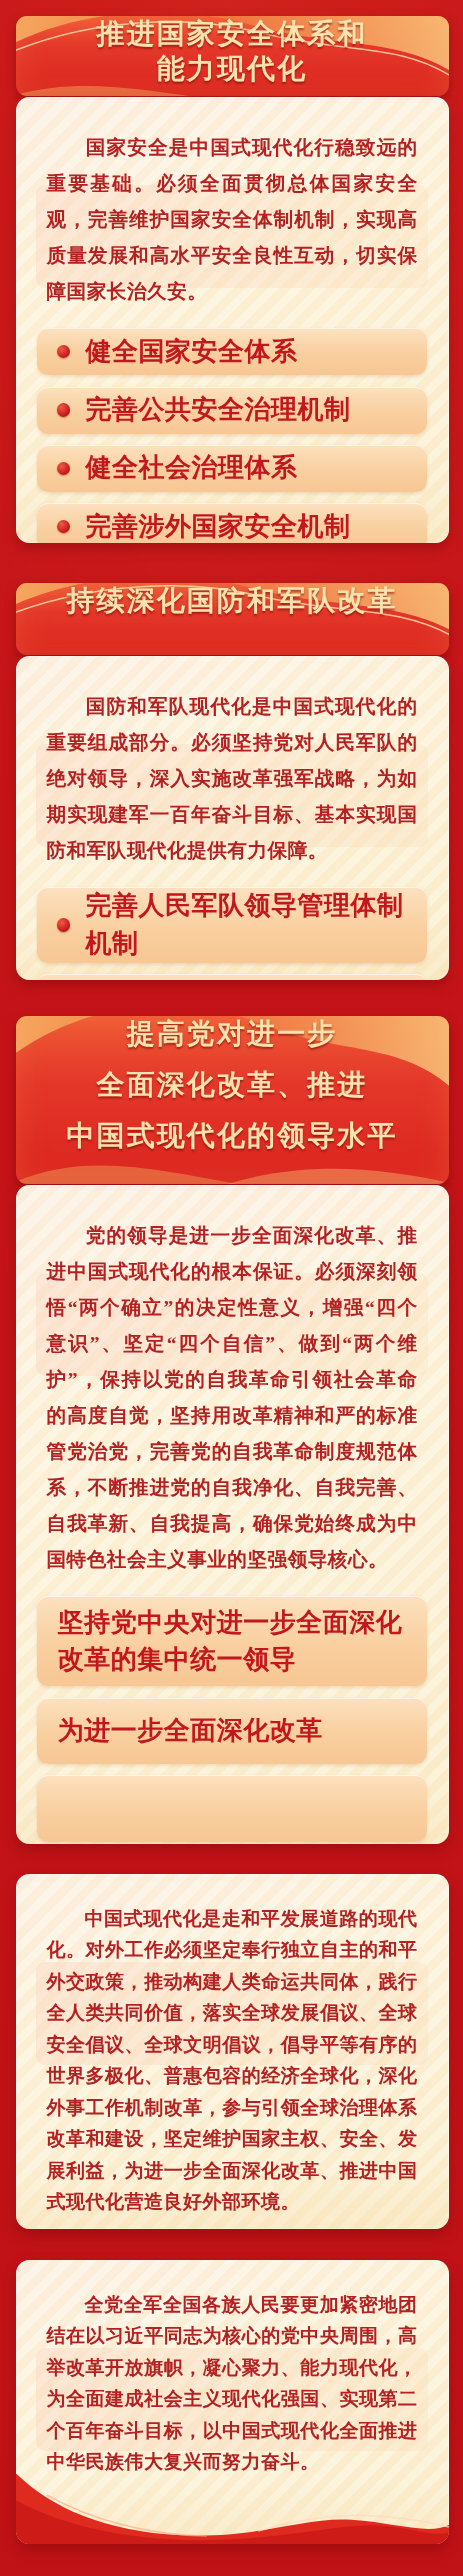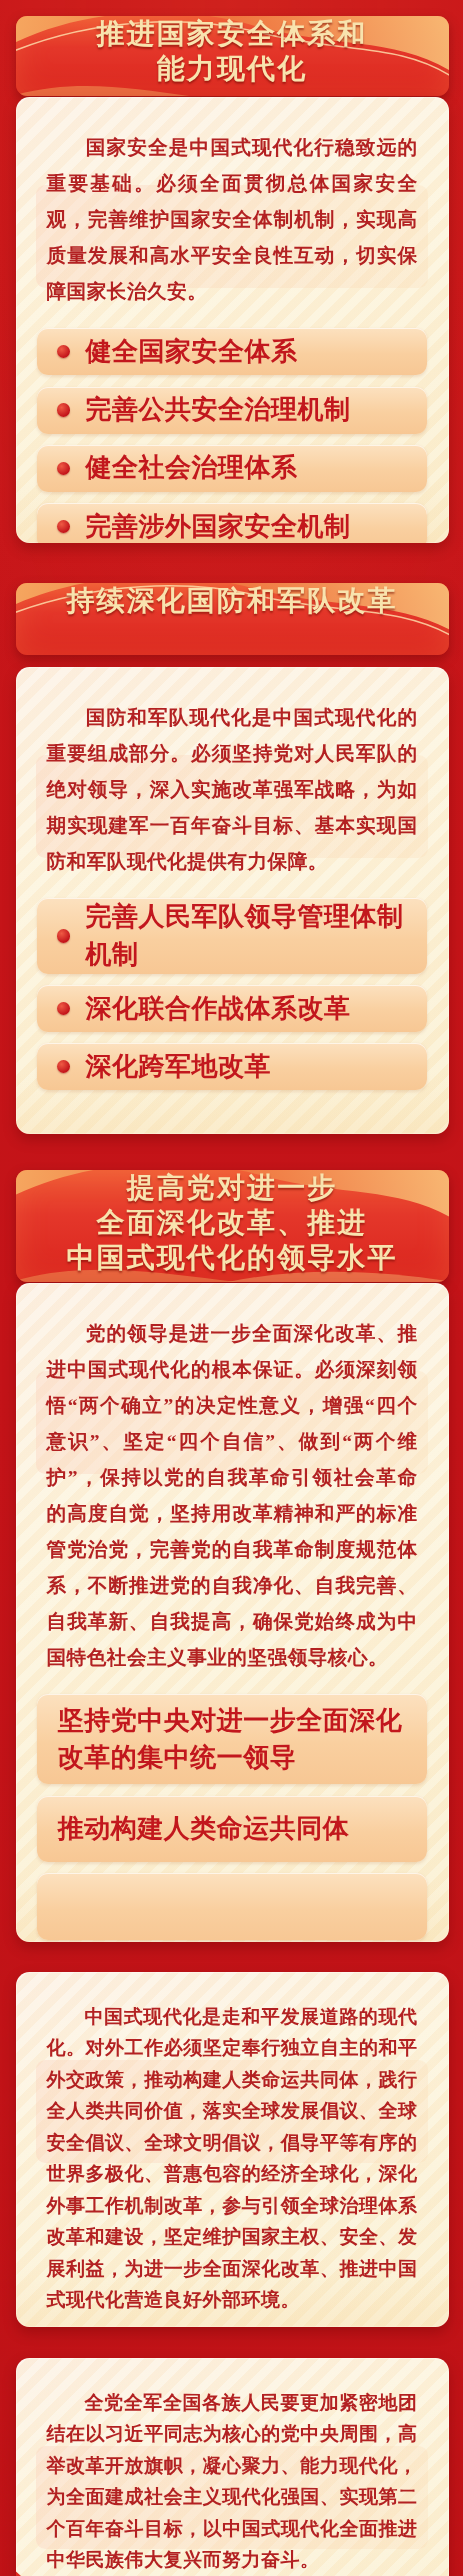--- a/index.html
+++ b/index.html
@@ -18,41 +18,41 @@
     box-shadow:0 4.1px 10.3px rgba(80,0,0,.35), inset 0 0 31px rgba(255,150,80,.25);
   }
   .banner svg.ribbon{position:absolute;inset:0;width:100%;height:100%;}
   .banner-title{
     position:relative;z-index:2;color:#f8e3ae;font-weight:bold;
     font-size:28px;line-height:1.26;letter-spacing:2.1px;text-align:center;
     text-shadow:0 1.5px 2.1px rgba(110,10,0,.55);
   }
   .banner1{height:80px;margin-top:15.5px;}
   .banner2{height:72px;margin-top:40px;}
-  .banner3{height:112px;margin-top:36px;}
+  .banner3{height:168px;margin-top:36px;gap:16px;}
   
   .card{
     position:relative;margin:0 15.5px;border-radius:13.4px;overflow:hidden;
     background:
       repeating-linear-gradient(135deg, rgba(255,255,255,.16) 0 8.2px, rgba(242,196,138,.10) 8.2px 16.5px),
       linear-gradient(165deg,#fdf2e6 0%,#fdf4dd 35%,#fbf0d0 100%);
     box-shadow:0 5.2px 12.4px rgba(90,0,0,.30), inset 0 0 0 1px rgba(255,255,255,.35);
   }
   .card::before{
     content:"";position:absolute;left:20.6px;right:20.6px;top:88px;height:103px;
     background:linear-gradient(90deg,rgba(250,205,185,.35),rgba(250,215,175,.25));
     border-radius:9.3px;pointer-events:none;
   }
   .card::after{
     content:"";position:absolute;left:0;right:0;bottom:0;height:62px;
     background:linear-gradient(0deg,rgba(247,215,160,.25),rgba(247,215,160,0));
     pointer-events:none;
   }
   .card1{height:446px;margin-top:1px;}
-  .card2{height:467px;margin-top:12px;}
+  .card2{height:324px;margin-top:1px;}
   .card3{height:659px;margin-top:1px;}
   .card4{height:355px;margin-top:30px;}
   .card5{height:284px;margin-top:31px;}
   .card p{
     position:relative;z-index:2;margin:0;padding:33px 31px 0 31px;
     font-size:19.6px;line-height:1.84;font-weight:bold;color:#b32122;
     letter-spacing:0.5px;text-align:justify;text-indent:2em;word-break:break-all;
   }
   .card p.tight{font-size:19px;line-height:1.66;padding-top:29px;}
   
@@ -163,21 +163,21 @@
   <div class="banner-title">全面深化改革、推进</div>
   <div class="banner-title">中国式现代化的领导水平</div>
 </div>
 
 <div class="card card3">
   <p>党的领导是进一步全面深化改革、推进中国式现代化的根本保证。必须深刻领悟“两个确立”的决定性意义，增强“四个意识”、坚定“四个自信”、做到“两个维护”，保持以党的自我革命引领社会革命的高度自觉，坚持用改革精神和严的标准管党治党，完善党的自我革命制度规范体系，不断推进党的自我净化、自我完善、自我革新、自我提高，确保党始终成为中国特色社会主义事业的坚强领导核心。</p>
   <div class="pill nodot">
     <span class="pill-label">坚持党中央对进一步全面深化改革的集中统一领导</span>
   </div>
   <div class="pill nodot">
-    <span class="pill-label">推动构建人类命运共同体</span>
+    <span class="pill-label">为进一步全面深化改革</span>
   </div>
   <div class="pill nodot">
     
   </div>
 </div>
 
 <div class="card card4">
   <p class="tight">中国式现代化是走和平发展道路的现代化。对外工作必须坚定奉行独立自主的和平外交政策，推动构建人类命运共同体，践行全人类共同价值，落实全球发展倡议、全球安全倡议、全球文明倡议，倡导平等有序的世界多极化、普惠包容的经济全球化，深化外事工作机制改革，参与引领全球治理体系改革和建设，坚定维护国家主权、安全、发展利益，为进一步全面深化改革、推进中国式现代化营造良好外部环境。</p>
 </div>
 

